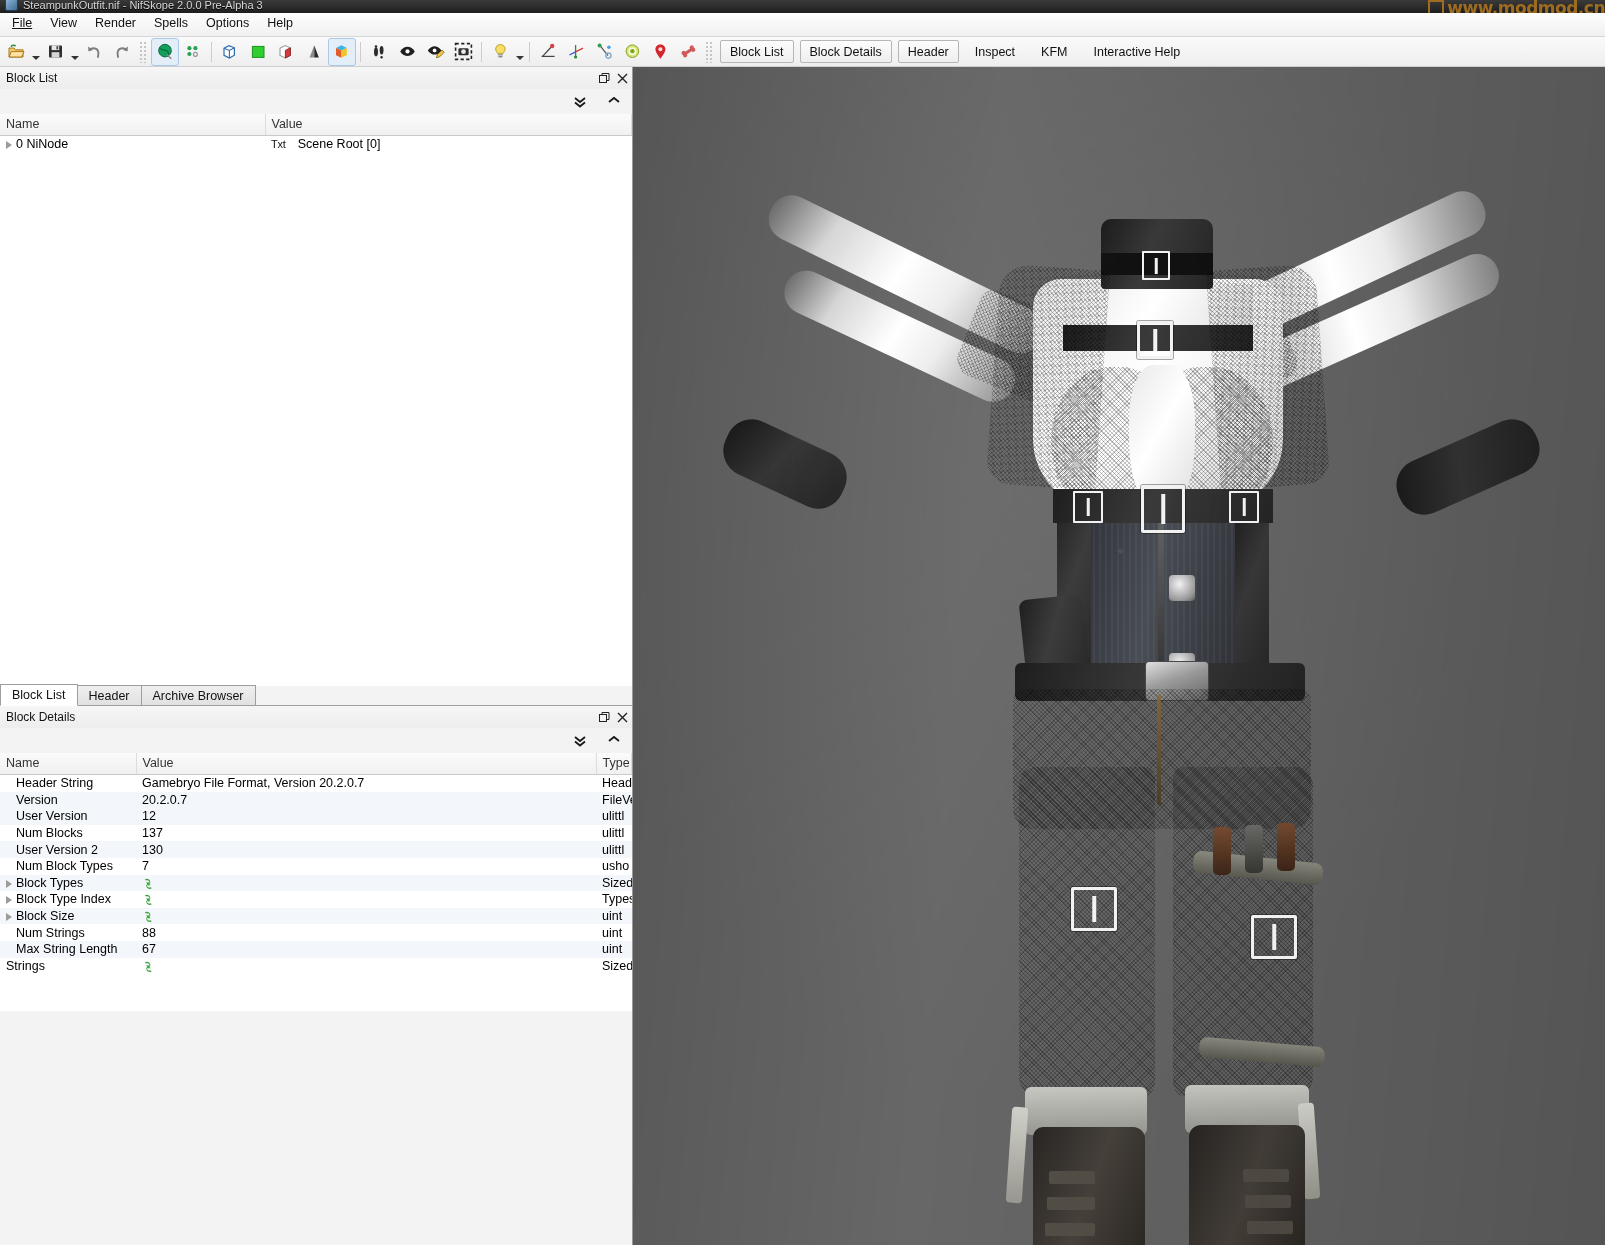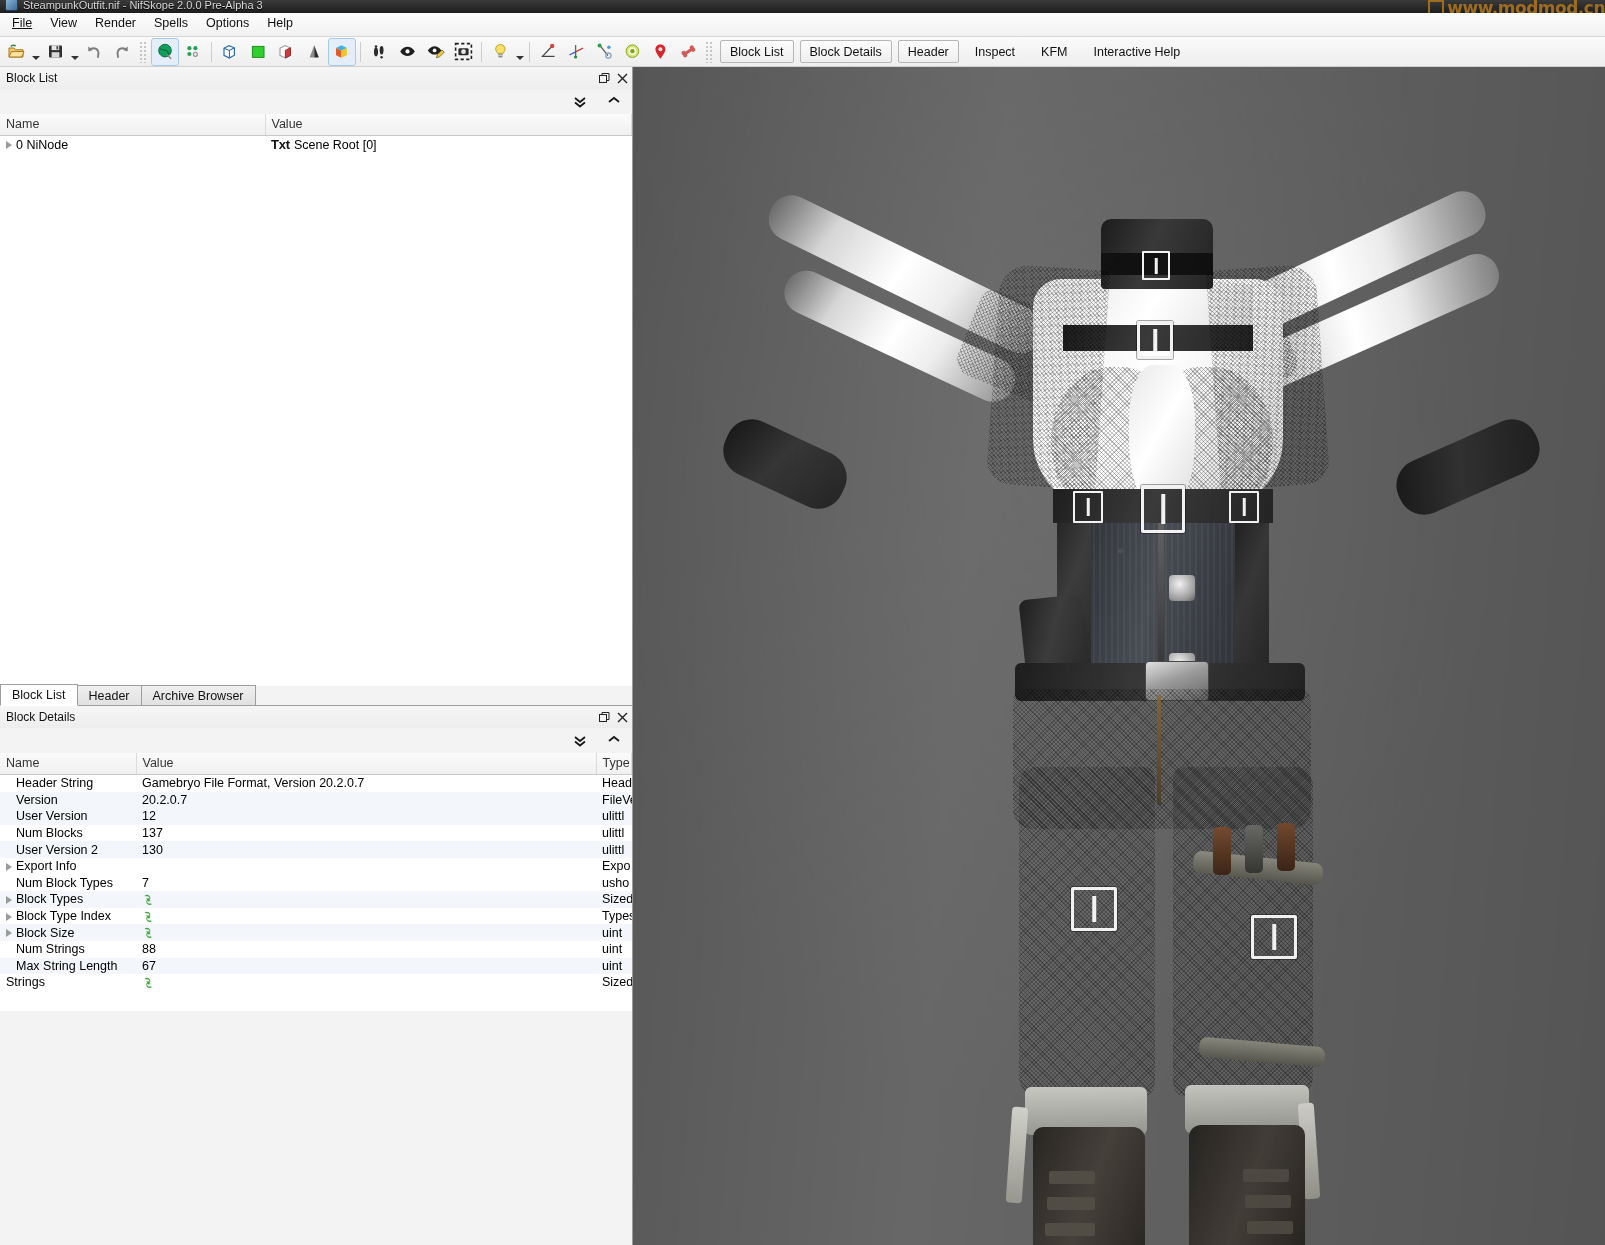--- a/index.html
+++ b/index.html
@@ -129,21 +129,21 @@
     white-space:nowrap;overflow:hidden;text-overflow:clip;
   }
   tr.alt td{background:#f3f6fa;}
   .tri{
     display:inline-block;width:0;height:0;vertical-align:middle;
     border-top:4px solid transparent;border-bottom:4px solid transparent;
     border-left:6px solid #9b9b9b;margin-right:4px;
   }
   .tri.hidden{visibility:hidden;}
   .txtbadge{
-    font-size:13px;font-weight:bold;color:#111;margin-right:4px;letter-spacing:-.2px;
+    font-size:11px;font-weight:normal;color:#111;margin-right:12px;letter-spacing:-.2px;
   }
   .greenicon{
     display:inline-block;width:13px;height:12px;vertical-align:middle;
   }
 
   .blocklist-body{height:572px;background:#fff;overflow:hidden;}
 
   
   .tabstrip{
     height:20px;background:#f3f3f3;display:flex;align-items:flex-end;
@@ -565,25 +565,20 @@
               <td><span class="tri hidden"></span><span>Num Blocks</span></td>
               <td><span>137</span></td>
               <td><span>ulittl</span></td>
             </tr>
             <tr class="alt">
               <td><span class="tri hidden"></span><span>User Version 2</span></td>
               <td><span>130</span></td>
               <td><span>ulittl</span></td>
             </tr>
             <tr>
-              <td><span class="tri"></span><span>Export Info</span></td>
-              <td><span></span></td>
-              <td><span>Expo</span></td>
-            </tr>
-            <tr>
               <td><span class="tri hidden"></span><span>Num Block Types</span></td>
               <td><span>7</span></td>
               <td><span>usho</span></td>
             </tr>
             <tr class="alt">
               <td><span class="tri"></span><span>Block Types</span></td>
               <td><span><svg class="greenicon" viewBox="0 0 14 13">
                     <path d="M3 1.5c2.8-1.6 6 .2 6 2.8 0 1-.4 1.8-1 2.4l1.6 1.2H6.2V4.6l1.4 1.1c.3-.4.4-.9.4-1.3 0-1.6-2-2.7-3.9-1.7z" fill="#3da53d"></path>
                     <path d="M10.6 11.2c-2.8 1.6-6-.2-6-2.8 0-1 .4-1.8 1-2.4L4 4.8h3.4v3.3L6 7c-.3.4-.4.9-.4 1.3 0 1.6 2 2.7 3.9 1.7z" fill="#3da53d"></path>
                   </svg></span></td>

